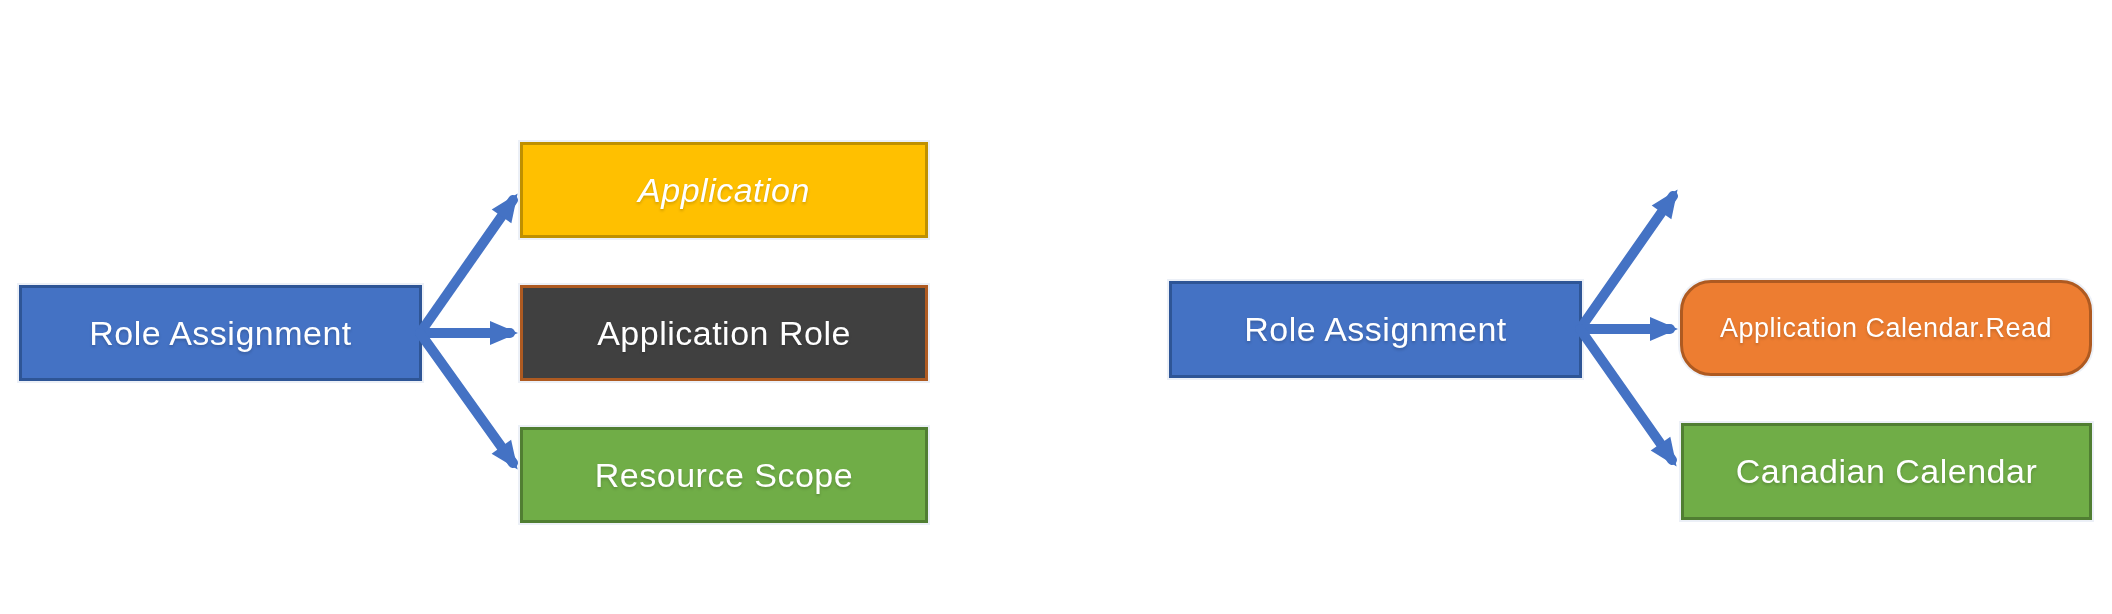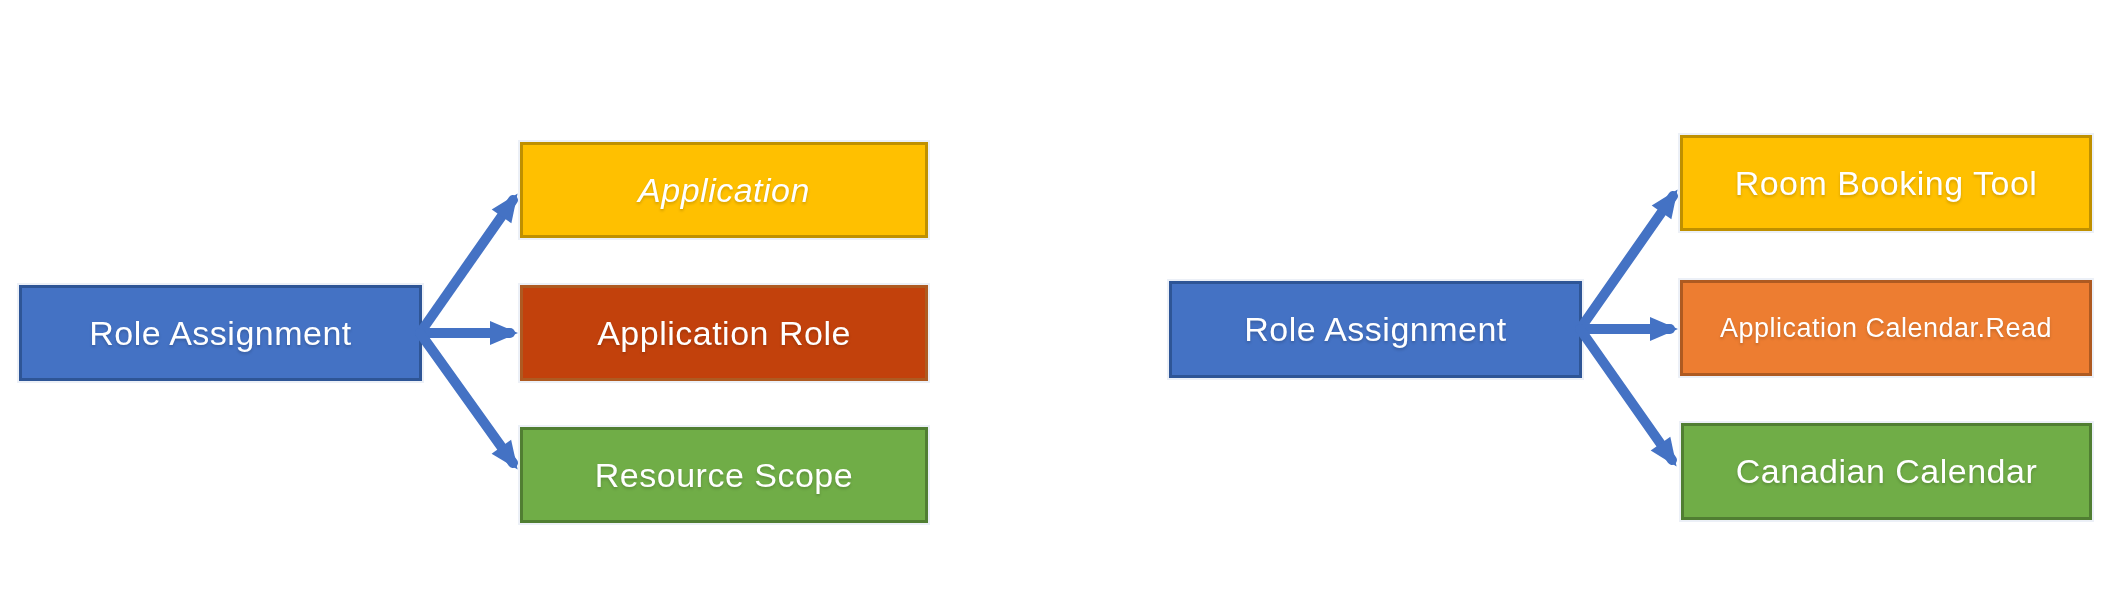--- a/index.html
+++ b/index.html
@@ -34,21 +34,21 @@
   
   #d0-src { left: 19px;  top: 285px; width: 403px; height: 96px; }
   #d0-t0  { left: 520px; top: 142px; width: 408px; height: 96px; }
   #d0-t1  { left: 520px; top: 285px; width: 408px; height: 96px; }
   #d0-t2  { left: 520px; top: 427px; width: 408px; height: 96px; text-align: right; }
   #d0-arrows { left: 410px; top: 130px; width: 130px; height: 380px; }
 
   
   #d1-src { left: 1169px; top: 281px; width: 413px; height: 97px; }
   #d1-t0  { left: 1680px; top: 135px; width: 412px; height: 96px; }
-  #d1-t1  { left: 1680px; top: 280px; width: 412px; height: 96px; }
+  #d1-t1  { left: 1680px; top: 280px; width: 412px; height: 96px; border-radius: 31px; }
   #d1-t2  { left: 1681px; top: 423px; width: 411px; height: 97px; }
   #d1-arrows { left: 1570px; top: 130px; width: 130px; height: 380px; }
 
   svg.arrows {
     position: absolute;
     overflow: visible;
   }
   .arrow-line {
     fill: none;
     stroke-width: 10;
@@ -72,21 +72,21 @@
     </defs>
     <line class="arrow-line" x1="10" y1="203" x2="103" y2="70" marker-end="url(#arrowhead0)" stroke="#4472C4"></line>
     <line class="arrow-line" x1="10" y1="203" x2="100" y2="203" marker-end="url(#arrowhead0)" stroke="#4472C4"></line>
     <line class="arrow-line" x1="10" y1="203" x2="103" y2="333" marker-end="url(#arrowhead0)" stroke="#4472C4"></line>
   </svg>
 
   <div class="box" id="d0-t0" style="background: rgb(255, 192, 0); border-color: rgb(191, 144, 0); color: rgb(255, 255, 255); font-style: italic;">
     <span class="label">Application</span>
   </div>
 
-  <div class="box" id="d0-t1" style="background: #c2410c; border-color: rgb(174, 90, 33); color: rgb(255, 255, 255);">
+  <div class="box" id="d0-t1" style="background: #404040; border-color: rgb(174, 90, 33); color: rgb(255, 255, 255);">
     <span class="label">Application Role</span>
   </div>
 
   <div class="box" id="d0-t2" style="background: rgb(112, 173, 71); border-color: rgb(80, 126, 50); color: rgb(255, 255, 255);">
     <span class="label">Resource Scope</span>
   </div>
 
   <div class="box" id="d1-src" style="background: rgb(68, 114, 196); border-color: rgb(46, 85, 150); color: rgb(255, 255, 255);">
     <span class="label">Role Assignment</span>
   </div>
@@ -95,23 +95,20 @@
     <defs>
       <marker id="arrowhead1" markerUnits="userSpaceOnUse" markerWidth="34" markerHeight="28" refX="22" refY="13" orient="auto">
         <path d="M2,1 L30,13 L2,25 Z" fill="#4472C4"></path>
       </marker>
     </defs>
     <line class="arrow-line" x1="10" y1="199" x2="103" y2="66" marker-end="url(#arrowhead1)" stroke="#4472C4"></line>
     <line class="arrow-line" x1="10" y1="199" x2="100" y2="199" marker-end="url(#arrowhead1)" stroke="#4472C4"></line>
     <line class="arrow-line" x1="10" y1="199" x2="102" y2="330" marker-end="url(#arrowhead1)" stroke="#4472C4"></line>
   </svg>
 
-  <div class="box" id="d1-t0" style="background: rgb(255, 192, 0); border-color: rgb(191, 144, 0); color: rgb(255, 255, 255);">
-    <span class="label">Room Booking Tool</span>
-  </div>
 
   <div class="box small-text" id="d1-t1" style="background: rgb(237, 125, 49); border-color: rgb(174, 90, 33); color: rgb(255, 255, 255);">
     <span class="label">Application Calendar.Read</span>
   </div>
 
   <div class="box" id="d1-t2" style="background: rgb(112, 173, 71); border-color: rgb(80, 126, 50); color: rgb(255, 255, 255);">
     <span class="label">Canadian Calendar</span>
   </div>
 
 </div>

